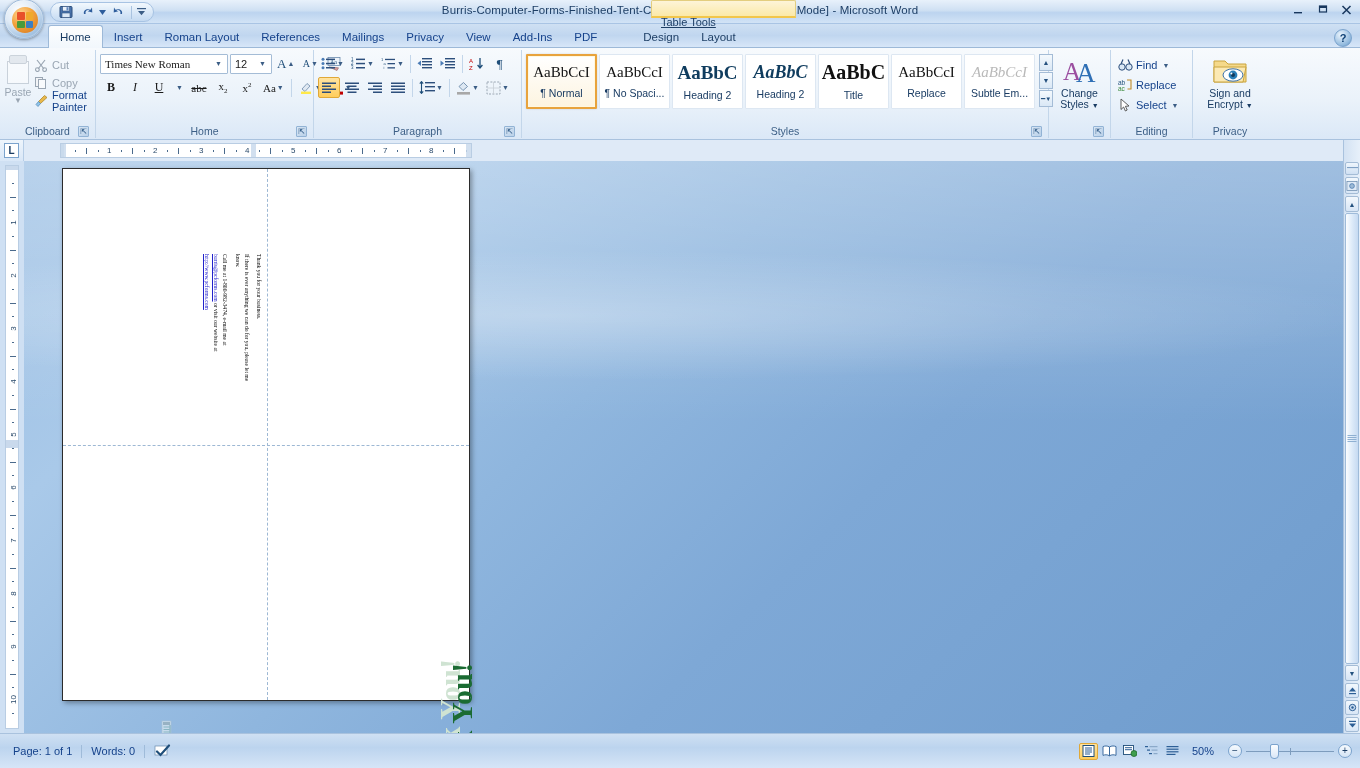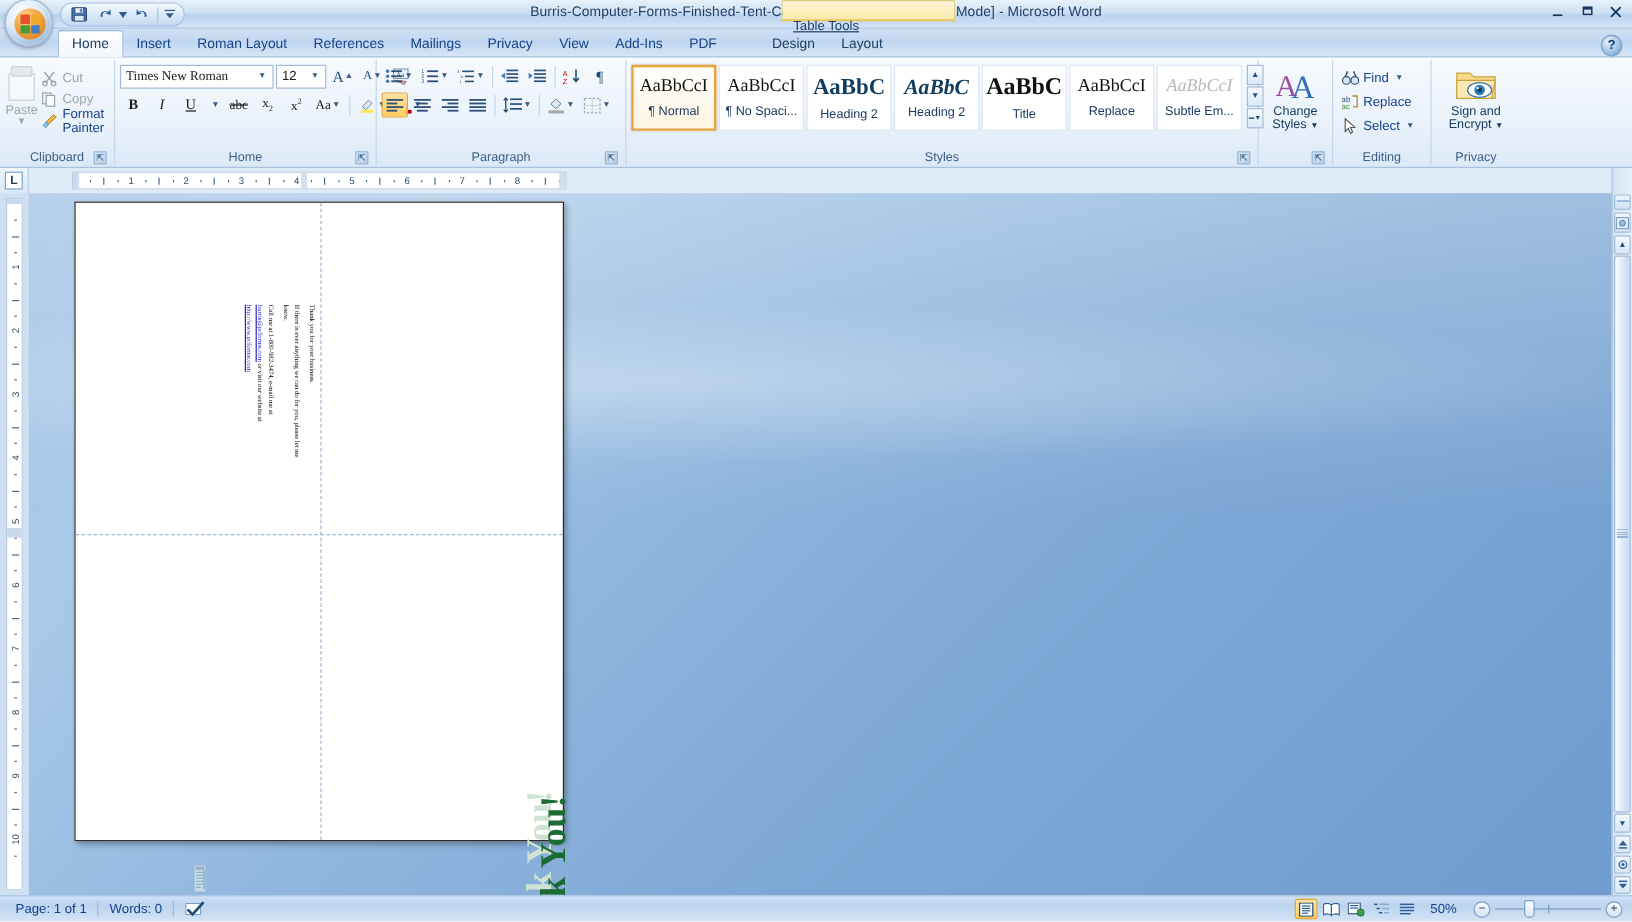--- a/index.html
+++ b/index.html
@@ -368,21 +368,21 @@
     border:1px solid #a4bcd6; border-radius:2px;
     display:flex; align-items:center; justify-content:center;
     font-size:8px; color:#24527f; cursor:default;
   }
 
   
   .statusbar {
     height: 22px; flex:none; display:flex; align-items:center;
     background: linear-gradient(to bottom,#cfe0f3 0%,#bcd4ee 40%,#d6e5f7 100%);
     border-top:1px solid #a9c2de;
-    font-size: 11px; color:#15428b; padding: 4px 4px;
+    font-size: 11px; color:#15428b; padding: 17px 4px;
   }
   .sb-item { padding: 0 9px; height:18px; display:flex; align-items:center; cursor:default; }
   .sb-div { width:1px; height:13px; background:#9fbbd9; }
   .sb-right { margin-left:auto; display:flex; align-items:center; gap:2px; }
   .view-btn {
     width:19px; height:17px; display:flex; align-items:center; justify-content:center;
     border-radius:2px; cursor:default; border:1px solid transparent;
   }
   .view-btn.active { background: linear-gradient(to bottom,#ffe3a0,#ffcd5c); border-color:#e0a838; }
   .zoom-pct { padding: 0 8px; min-width:36px; text-align:right; cursor:default; }

